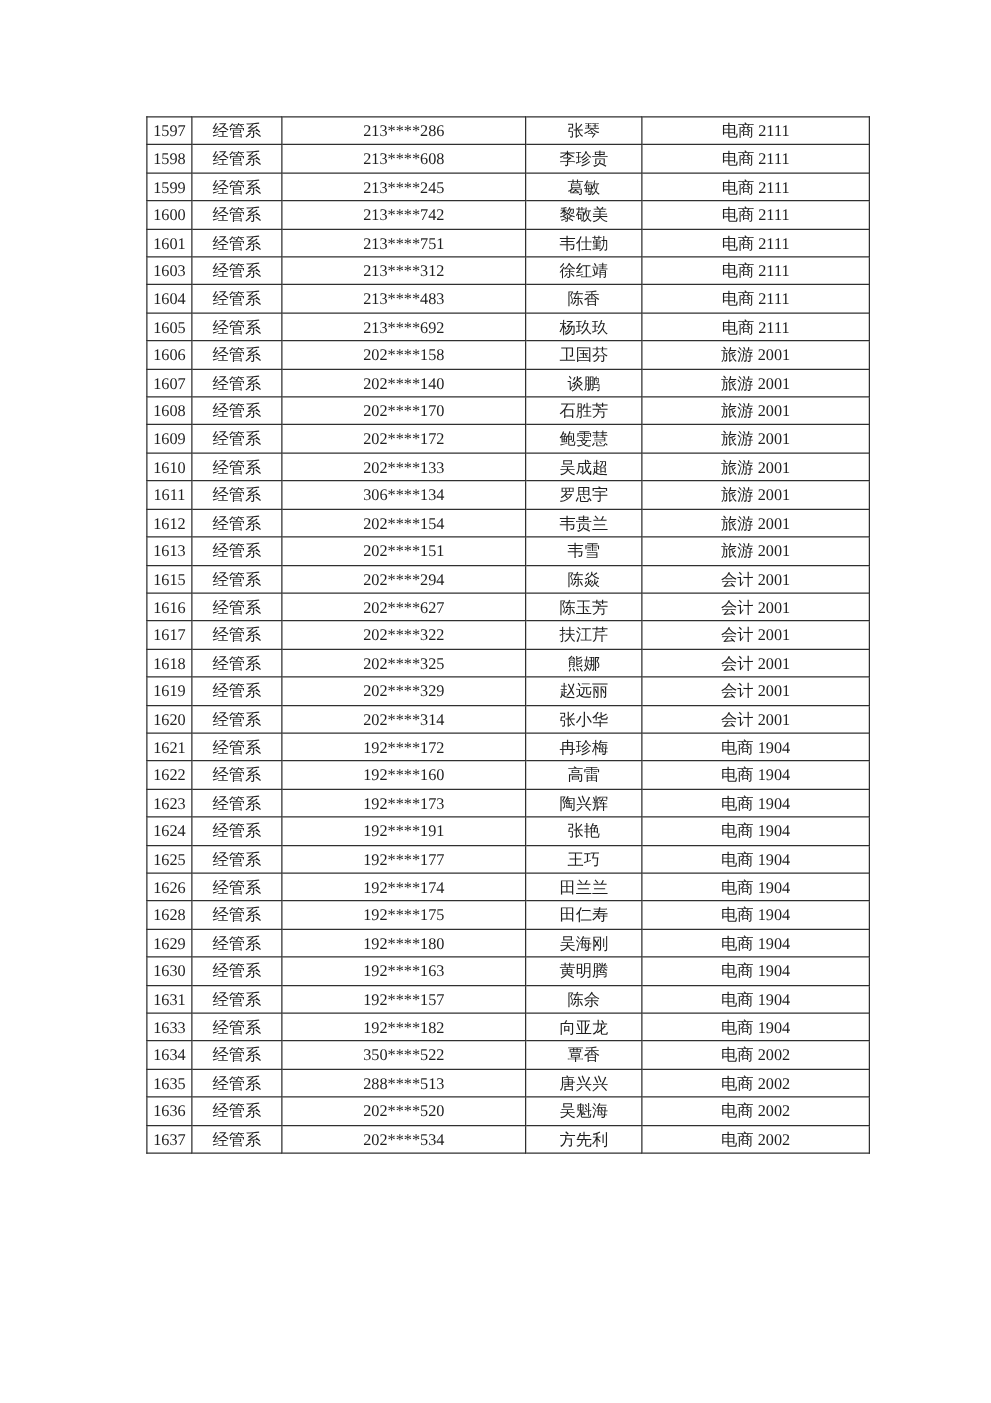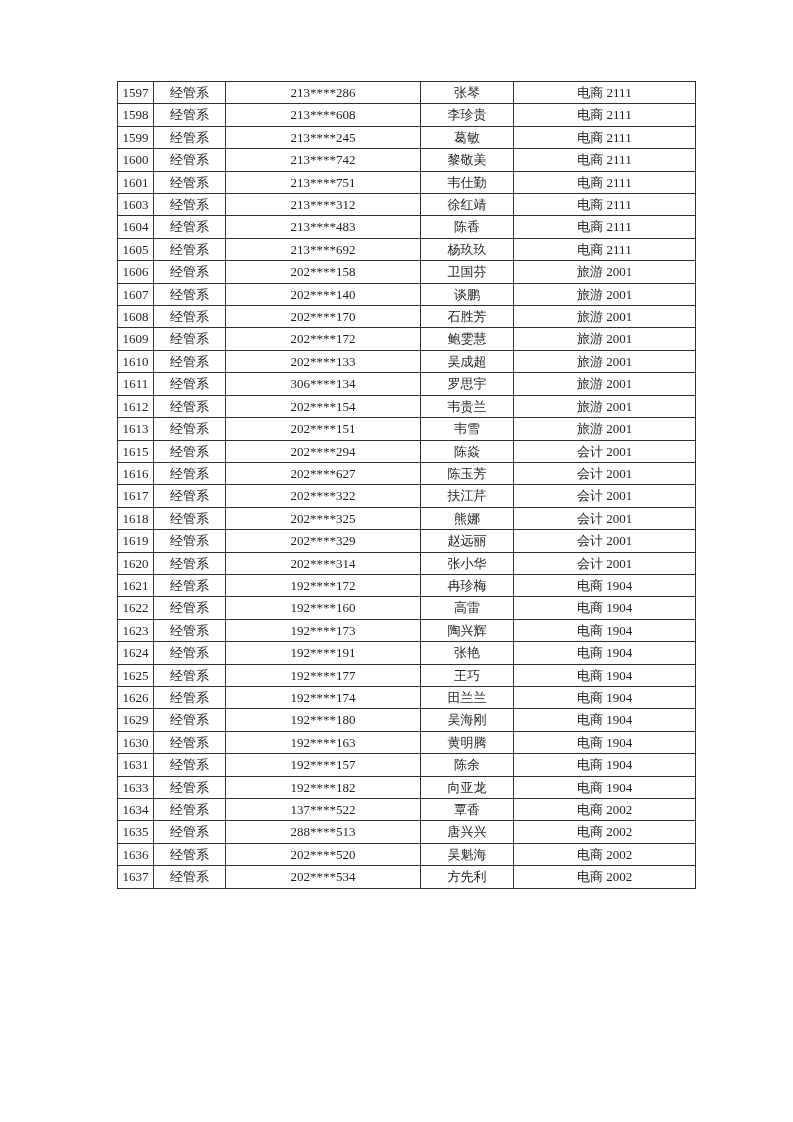--- a/index.html
+++ b/index.html
@@ -12,21 +12,21 @@
     width: 793px;
     height: 1122px;
     background: #ffffff;
     overflow: hidden;
     font-family: "Liberation Serif", "DejaVu Serif", serif;
     color: #1f1f1f;
   }
   table.roster {
     position: absolute;
     left: 117px;
-    top: 81px;
+    top: 93px;
     width: 578px;
     border-collapse: collapse;
     table-layout: fixed;
   }
   table.roster td {
     border: 1px solid #303030;
     height: 21.4px;
     padding: 0;
     text-align: center;
     vertical-align: middle;
@@ -244,20 +244,27 @@
     <td>电商 1904</td>
   </tr>
         <tr>
     <td>1626</td>
     <td>经管系</td>
     <td>192****174</td>
     <td>田兰兰</td>
     <td>电商 1904</td>
   </tr>
         <tr>
+    <td>1628</td>
+    <td>经管系</td>
+    <td>192****175</td>
+    <td>田仁寿</td>
+    <td>电商 1904</td>
+  </tr>
+        <tr>
     <td>1629</td>
     <td>经管系</td>
     <td>192****180</td>
     <td>吴海刚</td>
     <td>电商 1904</td>
   </tr>
         <tr>
     <td>1630</td>
     <td>经管系</td>
     <td>192****163</td>
@@ -274,21 +281,21 @@
         <tr>
     <td>1633</td>
     <td>经管系</td>
     <td>192****182</td>
     <td>向亚龙</td>
     <td>电商 1904</td>
   </tr>
         <tr>
     <td>1634</td>
     <td>经管系</td>
-    <td>137****522</td>
+    <td>350****522</td>
     <td>覃香</td>
     <td>电商 2002</td>
   </tr>
         <tr>
     <td>1635</td>
     <td>经管系</td>
     <td>288****513</td>
     <td>唐兴兴</td>
     <td>电商 2002</td>
   </tr>

